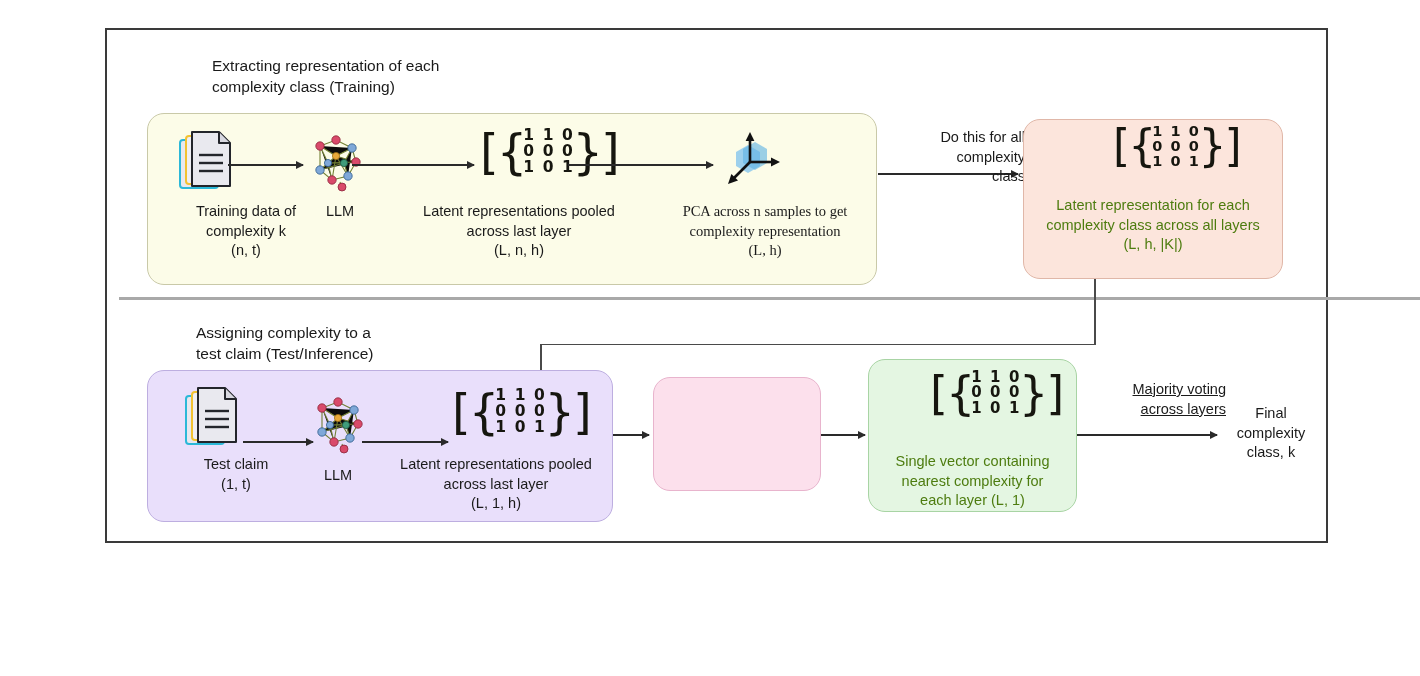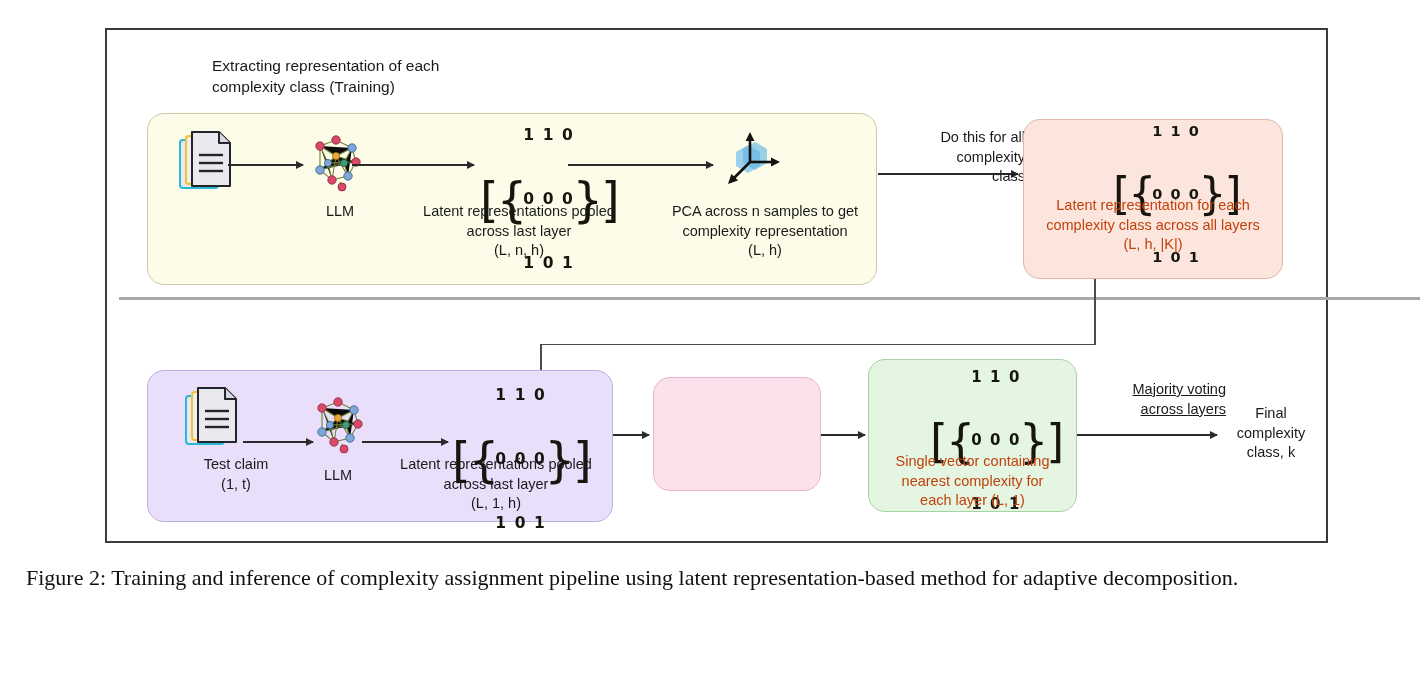--- a/index.html
+++ b/index.html
@@ -52,31 +52,31 @@
     background:#e4f6e2;border:1.6px solid #a8d4a4;
   }
 
   
   .cap{
     position:absolute;font-size:14.5px;line-height:19.5px;text-align:center;
     white-space:pre-line;color:#1a1a1a;
   }
   .boxcap{
     position:absolute;font-size:14.5px;line-height:19.5px;text-align:center;
-    white-space:pre-line;color:#c2410c;
+    white-space:pre-line;color:#4d7c0f;
   }
   .edgelabel{
     position:absolute;font-size:14.5px;line-height:19.5px;text-align:right;
     white-space:pre-line;color:#1a1a1a;
   }
 
   #cap-traindata{left:172px;top:202px;width:148px;}
   #cap-llm1{left:295px;top:202px;width:90px;}
   #cap-latent1{left:398px;top:202px;width:242px;}
-  #cap-pca{left:640px;top:202px;width:250px;}
+  #cap-pca{left:640px;top:202px;width:250px;font-family:Liberation Serif, serif;}
 
   #cap-latentall{left:1023px;top:196px;width:260px;}
   #lbl-doall{left:885px;top:128px;width:140px;}
 
   #cap-testclaim{left:172px;top:455px;width:128px;}
   #cap-llm2{left:298px;top:466px;width:80px;}
   #cap-latent2{left:372px;top:455px;width:248px;}
 
   #cap-cosine{left:653px;top:400px;width:168px;}
   #cap-single{left:868px;top:452px;width:209px;}
@@ -86,21 +86,21 @@
 
   
   .matrix{
     position:absolute;display:flex;align-items:center;
     font-family:"DejaVu Sans",sans-serif;color:#16160f;
   }
   .matrix .brk{font-size:var(--bs,46px);line-height:1;font-weight:400;letter-spacing:-2px;}
   .matrix .rows{
     display:flex;flex-direction:column;justify-content:flex-start;
     font-size:var(--ns,15px);font-weight:700;line-height:1.02;
-    letter-spacing:1.6px;margin:0 -2px;gap:48px;
+    letter-spacing:1.6px;margin:0 -2px;
   }
   #mtx-1{left:480px;top:128px;--bs:48px;--ns:15.5px;}
   #mtx-2{left:1113px;top:124px;--bs:44px;--ns:14.5px;}
   #mtx-3{left:452px;top:388px;--bs:48px;--ns:15.5px;}
   #mtx-4{left:930px;top:370px;--bs:46px;--ns:15px;}
 
   
   .arrow{position:absolute;height:2px;background:#2a2a2a;}
   .arrow::after{
     content:"";position:absolute;right:-1px;top:-3.5px;
@@ -219,20 +219,23 @@
         <line x1="28" y1="32" x2="28" y2="6"></line>
         <line x1="28" y1="32" x2="54" y2="32"></line>
         <line x1="28" y1="32" x2="10" y2="50"></line>
       </g>
       <polygon points="28,2 23.6,11 32.4,11" fill="#111"></polygon>
       <polygon points="58,32 49,27.6 49,36.4" fill="#111"></polygon>
       <polygon points="6,54 16,50.6 9.4,44" fill="#111"></polygon>
     </svg>
   </div>
 
+  <div class="cap" id="cap-traindata">Training data of
+complexity k
+(n, t)</div>
   <div class="cap" id="cap-llm1">LLM</div>
   <div class="cap" id="cap-latent1">Latent representations pooled
 across last layer
 (L, n, h)</div>
   <div class="cap" id="cap-pca">PCA across n samples to get
 complexity representation
 (L, h)</div>
 
   <div class="arrow" id="ar-4"></div>
   <div class="edgelabel" id="lbl-doall">Do this for all
@@ -253,20 +256,22 @@
   </div>
   <div class="boxcap" id="cap-latentall">Latent representation for each
 complexity class across all layers
 (L, h, |K|)</div>
 
   <div class="elbow-seg" id="el-v1"></div>
   <div class="elbow-seg" id="el-h1"></div>
   <div class="elbow-seg" id="el-v2"></div>
   <div id="el-head"></div>
 
+  <div class="section-title" id="title-test">Assigning complexity to a
+test claim (Test/Inference)</div>
 
   <div class="stagebox" id="box-test"></div>
 
   <div class="doc-icon" id="doc-2">
     <svg viewBox="0 0 58 62" width="58" height="62">
       <rect x="2" y="10" width="38" height="48" rx="3" fill="#e8e8ee" stroke="#2bb8d8" stroke-width="2"></rect>
       <rect x="8" y="6" width="38" height="48" rx="3" fill="#efeff4" stroke="#f2c230" stroke-width="2"></rect>
       <path d="M14 2 H41 L52 13 V56 H14 Z" fill="#e9e9ef" stroke="#23252b" stroke-width="2" stroke-linejoin="round"></path>
       <path d="M41 2 V13 H52" fill="#d8d8e0" stroke="#23252b" stroke-width="2" stroke-linejoin="round"></path>
       <line x1="21" y1="25" x2="45" y2="25" stroke="#23252b" stroke-width="2.4"></line>
@@ -342,15 +347,14 @@
 nearest complexity for
 each layer (L, 1)</div>
 
   <div class="arrow" id="ar-9"></div>
   <div class="edgelabel" id="lbl-majority">Majority voting
 across layers</div>
   <div class="cap" id="cap-final">Final
 complexity
 class, k</div>
 
-  <div class="figcaption">Figure 2: Training and inference of complexity assignment pipeline using latent representation-based method for adaptive decomposition.</div>
 
 </div>
 
 </body></html>

